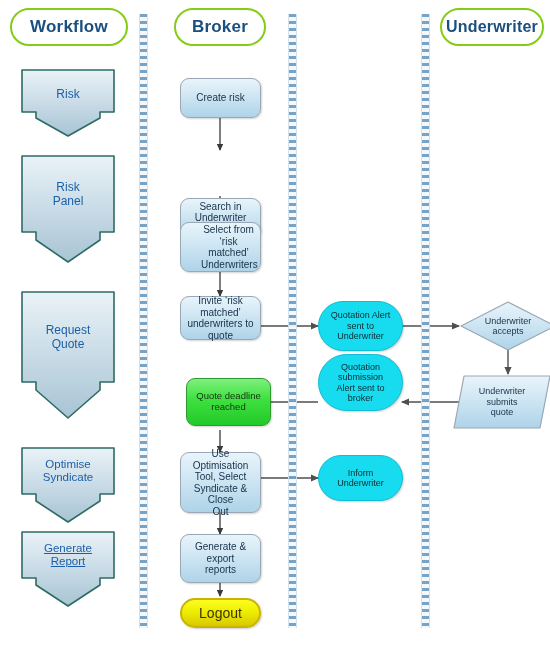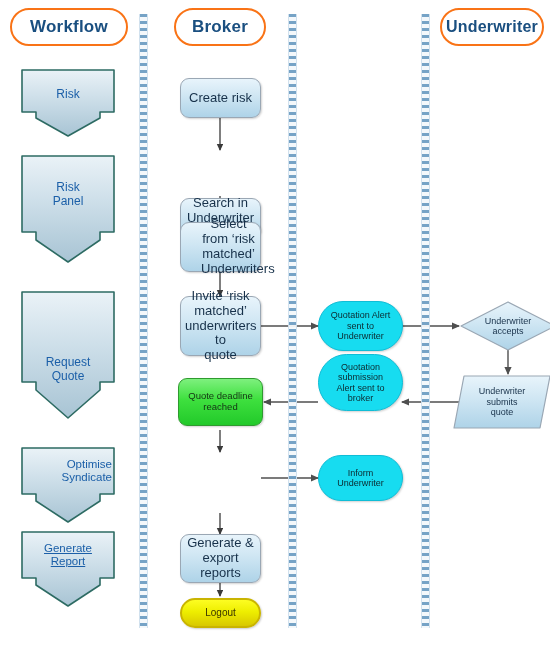--- a/index.html
+++ b/index.html
@@ -21,21 +21,21 @@
     position: absolute;
     left: 0; top: 0;
     width: 550px;
     height: 650px;
   }
   
   .lane-header {
     position: absolute;
     box-sizing: border-box;
     background: #ffffff;
-    border: 2px solid #f97316;
+    border: 2px solid #84cc16;
     border-radius: 999px;
     display: flex;
     align-items: center;
     justify-content: center;
     color: #1a4f80;
     font-weight: bold;
     letter-spacing: 0.2px;
     text-align: right;
   }
   
@@ -64,39 +64,39 @@
     padding: 2px 4px;
   }
   .node .lbl { display: block; width: 100%; }
 
   
   .node-process {
     border: 1px solid #9aa7b4;
     border-radius: 9px;
     background: linear-gradient(to bottom, #e8f4fb 0%, #cfe6f3 45%, #aed3e8 100%);
     box-shadow: 1px 1px 2px rgba(0,0,0,0.18);
-    font-size: 13px;
+    font-size: 10px;
     color: #17314a;
   }
   
   .node-green {
     border: 1px solid #2f9a2f;
     border-radius: 9px;
     background: linear-gradient(to bottom, #7ef07e 0%, #3ee03e 45%, #22c92a 100%);
     box-shadow: 1px 1px 2px rgba(0,0,0,0.18);
     font-size: 9.5px;
     color: #143314;
   }
   
   .node-logout {
     border: 2px solid #c9b400;
     border-radius: 999px;
     background: linear-gradient(to bottom, #fdfd22 0%, #eeee00 45%, #d8c800 100%);
     box-shadow: 1px 1px 2px rgba(0,0,0,0.2);
-    font-size: 10px;
+    font-size: 14px;
     color: #3a3300;
     justify-content: flex-end;
   }
   
   .node-alert {
     border: 1px solid #0fbdd6;
     border-radius: 999px;
     background: #17dcf0;
     box-shadow: 1px 1px 2px rgba(0,0,0,0.18);
     font-size: 9px;
@@ -213,33 +213,33 @@
   </div>
 
   <div class="node node-chev" style="left:20px; top:154px; width:96px; height:110px;">
     <svg class="chev-svg" viewBox="0 0 96 110" preserveAspectRatio="none">
       <path d="M2,2 L94,2 L94,78 L80,78 L80,86 L48,108 L16,86 L16,78 L2,78 Z" fill="url(#gradChev)" stroke="#2d6b63" stroke-width="1.6" stroke-linejoin="round"></path>
     </svg>
     <span class="lbl" style="white-space:pre-line; padding-bottom:28px;">Risk
 Panel</span>
   </div>
 
-  <div class="node node-chev" style="left:20px; top:290px; width:96px; height:130px;align-items:flex-end;">
+  <div class="node node-chev" style="left:20px; top:290px; width:96px; height:130px;">
     <svg class="chev-svg" viewBox="0 0 96 130" preserveAspectRatio="none">
       <path d="M2,2 L94,2 L94,92 L80,92 L80,100 L48,128 L16,100 L16,92 L2,92 Z" fill="url(#gradChev)" stroke="#2d6b63" stroke-width="1.6" stroke-linejoin="round"></path>
     </svg>
     <span class="lbl" style="white-space:pre-line; padding-bottom:34px;">Request
 Quote</span>
   </div>
 
   <div class="node node-chev" style="left:20px; top:446px; width:96px; height:78px;">
     <svg class="chev-svg" viewBox="0 0 96 78" preserveAspectRatio="none">
       <path d="M2,2 L94,2 L94,48 L80,48 L80,55 L48,76 L16,55 L16,48 L2,48 Z" fill="url(#gradChev)" stroke="#2d6b63" stroke-width="1.6" stroke-linejoin="round"></path>
     </svg>
-    <span class="lbl" style="white-space:pre-line; font-size:11.5px; padding-bottom:28px;text-align:right;">Optimise
+    <span class="lbl" style="white-space:pre-line; font-size:11.5px; padding-bottom:28px;">Optimise
 Syndicate</span>
   </div>
 
   <div class="node node-chev" style="left:20px; top:530px; width:96px; height:78px;text-decoration:underline;">
     <svg class="chev-svg" viewBox="0 0 96 78" preserveAspectRatio="none">
       <path d="M2,2 L94,2 L94,48 L80,48 L80,55 L48,76 L16,55 L16,48 L2,48 Z" fill="url(#gradChev)" stroke="#2d6b63" stroke-width="1.6" stroke-linejoin="round"></path>
     </svg>
     <span class="lbl" style="white-space:pre-line; font-size:11.5px; padding-bottom:28px;">Generate
 Report</span>
   </div>
@@ -252,32 +252,38 @@
     <span class="lbl" style="white-space:pre-line;">Search in
 Underwriter Panel</span>
   </div>
 
   <div class="node node-process" style="left:180px; top:222px; width:81px; height:50px;padding-left:20px;">
     <span class="lbl" style="white-space:pre-line;">Select from ‘risk
 matched’
 Underwriters</span>
   </div>
 
-  <div class="node node-process" style="left:180px; top:296px; width:81px; height:60px;">
+  <div class="node node-process" style="left:180px; top:296px; width:81px; height:44px;">
     <span class="lbl" style="white-space:pre-line;">Invite ‘risk
 matched’
 underwriters to
 quote</span>
   </div>
 
-  <div class="node node-green" style="left:178px; top:378px; width:85px; height:48px;">
+  <div class="node node-green" style="left:186px; top:378px; width:85px; height:48px;">
     <span class="lbl" style="white-space:pre-line;">Quote deadline
 reached</span>
   </div>
 
+  <div class="node node-process" style="left:180px; top:452px; width:81px; height:61px;">
+    <span class="lbl" style="white-space:pre-line;">Use Optimisation
+Tool, Select
+Syndicate &amp; Close
+Out</span>
+  </div>
 
   <div class="node node-process" style="left:180px; top:534px; width:81px; height:49px;">
     <span class="lbl" style="white-space:pre-line;">Generate &amp; export
 reports</span>
   </div>
 
   <div class="node node-logout" style="left:180px; top:598px; width:81px; height:30px;">
     <span class="lbl">Logout</span>
   </div>
 

